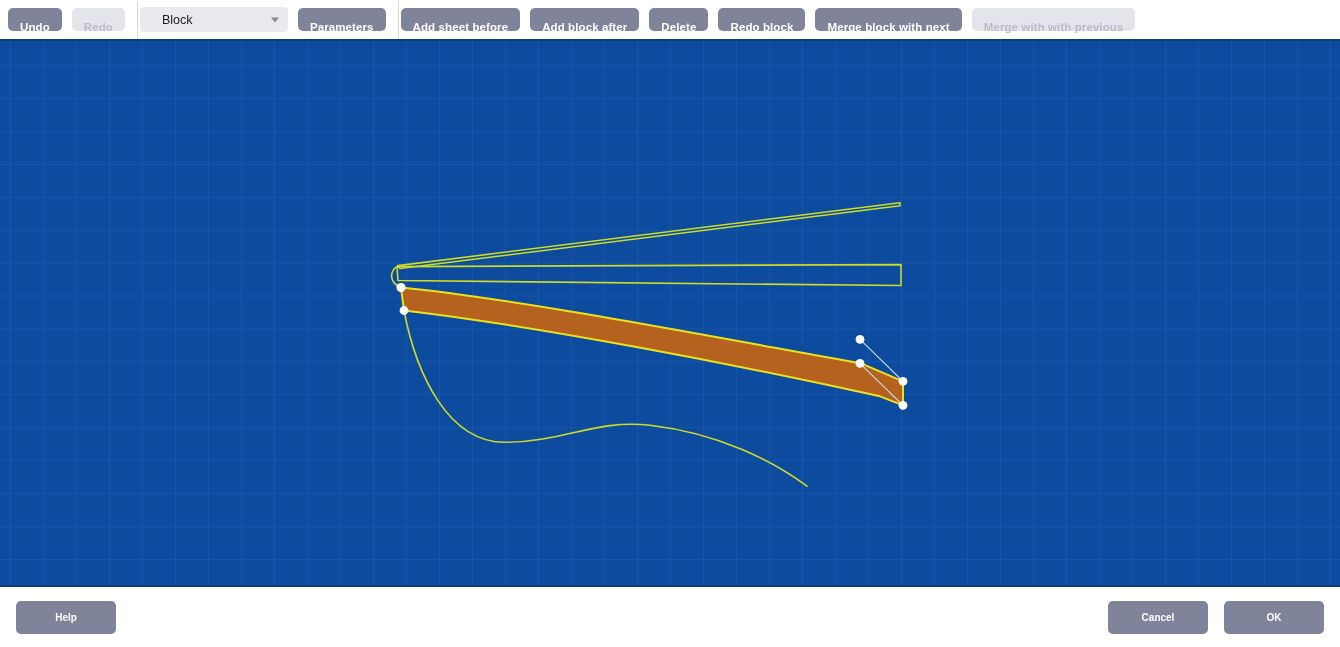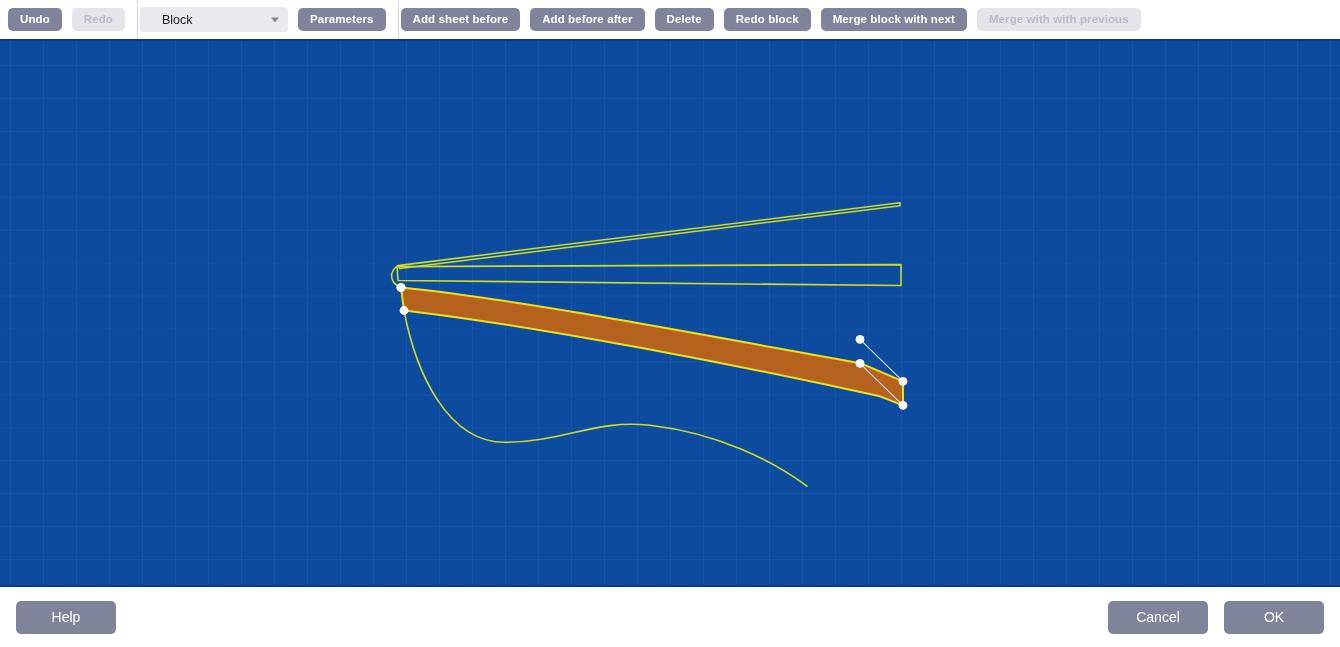--- a/index.html
+++ b/index.html
@@ -52,21 +52,21 @@
   .btn {
     background: #7f849a;
     color: #ffffff;
     border: none;
     border-radius: 5px;
     font-family: "Liberation Sans", sans-serif;
     font-size: 11.5px;
     font-weight: bold;
     height: 23px;
     line-height: 23px;
-    padding: 0 12px;
+    padding: 8px 12px;
     cursor: pointer;
     white-space: nowrap;
     letter-spacing: 0.1px;
     text-align: center;
   }
 
   .btn.disabled {
     background: #e4e5ea;
     color: #b9bcc8;
     cursor: default;
@@ -127,22 +127,22 @@
     position: relative;
   }
   .footer .spacer { flex: 1 1 auto; }
 
   .btn-lg {
     background: #7f849a;
     color: #ffffff;
     border: none;
     border-radius: 5px;
     font-family: "Liberation Sans", sans-serif;
-    font-size: 14px;
-    font-weight: normal;
+    font-size: 10px;
+    font-weight: bold;
     height: 33px;
     min-width: 100px;
     padding: 0 18px;
     cursor: pointer;
     white-space: nowrap;
   }
   .btn-lg.wide { width: 100px; }
   .btn-lg.wider { width: 100px; }
   .footer-right { display: flex; align-items: flex-start; gap: 16px; }
 </style>
@@ -165,21 +165,21 @@
         <span class="sel-label">Block</span>
         <span class="chev"></span>
       </div>
       <button class="btn">Parameters</button>
     </div>
 
     <div class="tb-sep"></div>
 
     <div class="tb-group">
       <button class="btn">Add sheet before</button>
-      <button class="btn">Add before after</button>
+      <button class="btn">Add block after</button>
       <button class="btn">Delete</button>
       <button class="btn">Redo block</button>
       <button class="btn">Merge block with next</button>
       <button class="btn disabled">Merge with with previous</button>
     </div>
 
   </div>
 
   <div class="canvas-wrap">
     <svg class="canvas-svg" viewBox="0 0 1340 545" preserveAspectRatio="none" xmlns="http://www.w3.org/2000/svg">

